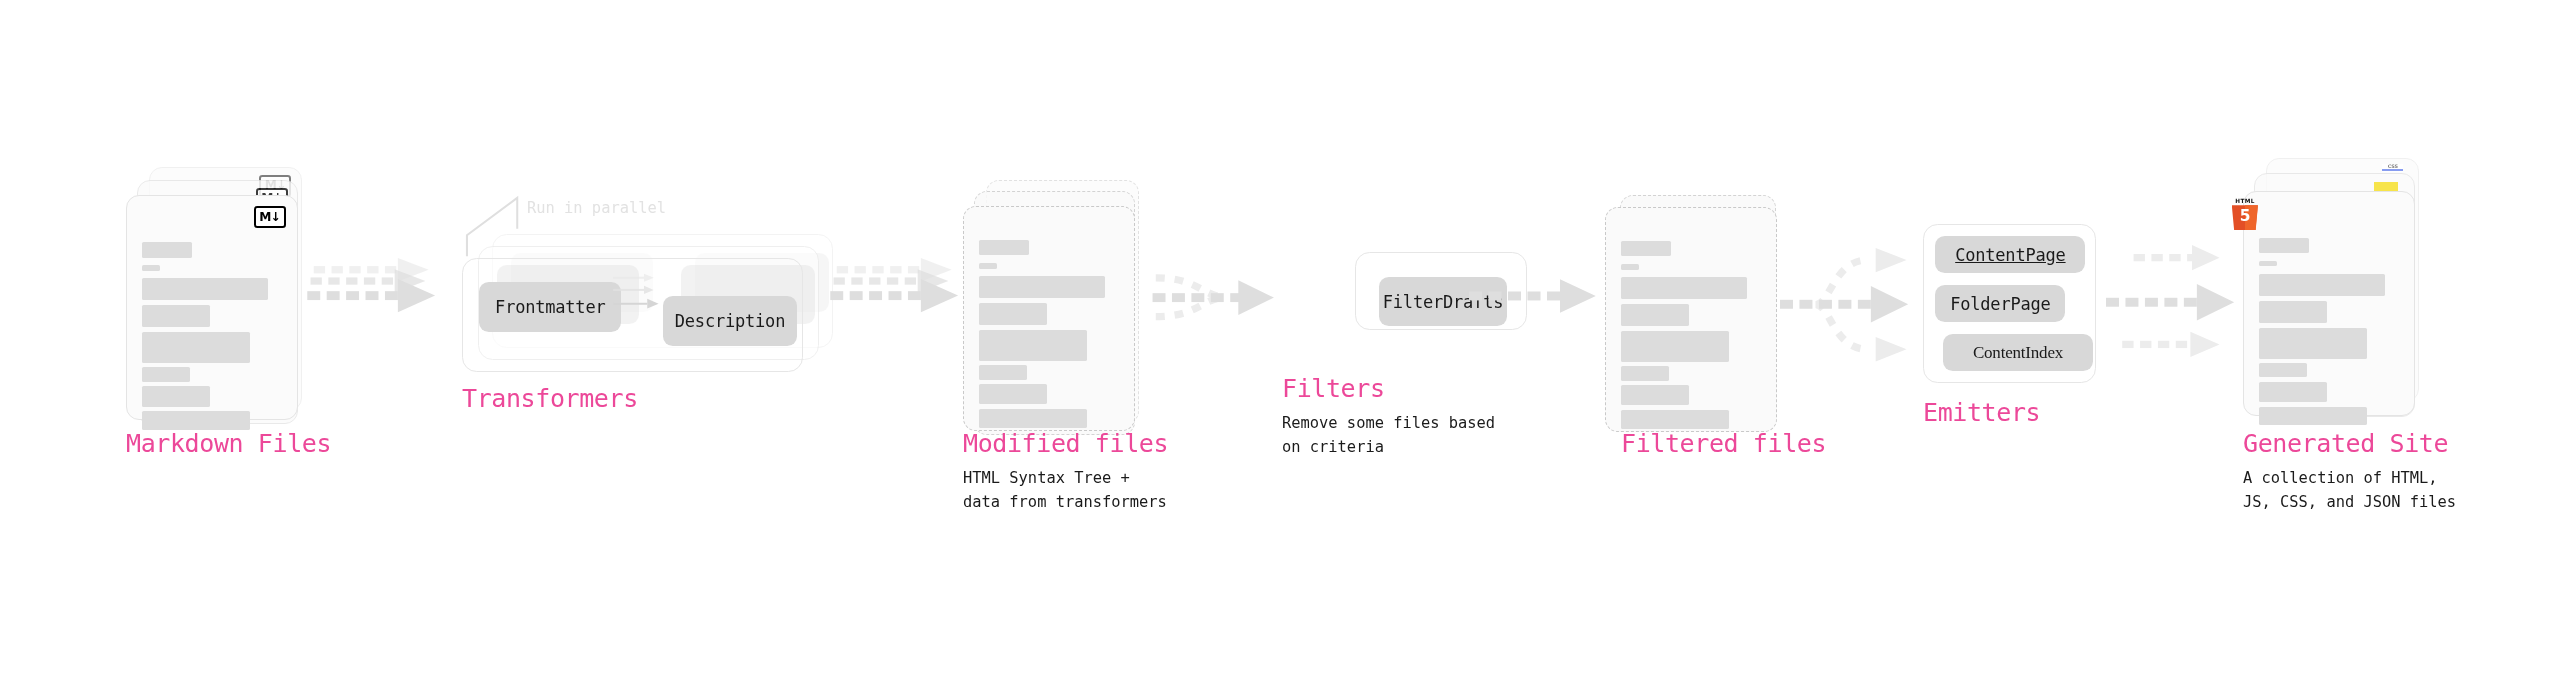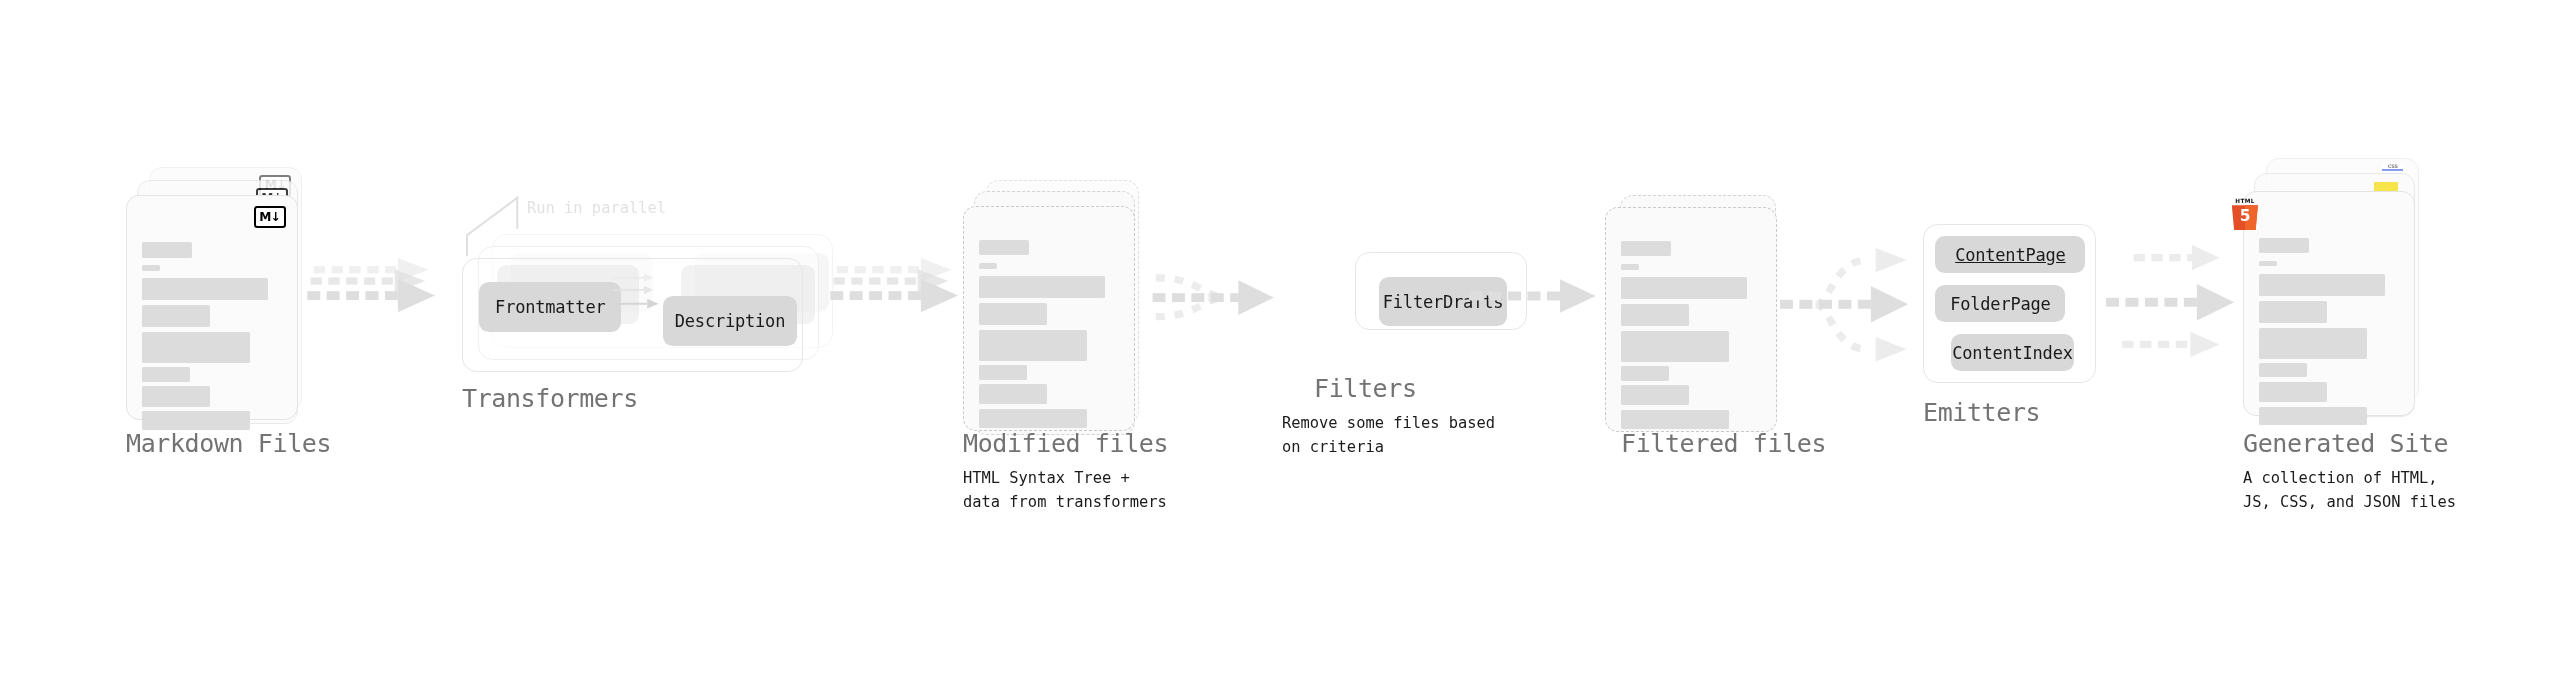--- a/index.html
+++ b/index.html
@@ -88,21 +88,21 @@
     display:flex;align-items:center;justify-content:center;
     font-size:17px;color:#1a1a1a;
     letter-spacing:-0.2px;
     box-sizing:border-box;
   }
 
   
   .title{
     position:absolute;
     font-size:25px;
-    color:#737373;
+    color:#ec4899;
     letter-spacing:-0.4px;
     white-space:nowrap;
   }
   .sub{
     position:absolute;
     font-size:15.4px;
     line-height:24.4px;
     color:#1b1b1b;
     white-space:pre;
   }
@@ -266,21 +266,21 @@
       <rect x="62" y="41" width="16" height="11"></rect>
         <rect x="86" y="41" width="16" height="11"></rect>
       <rect x="110" y="41" width="14" height="11"></rect>
       <polygon points="120,25 164,46.5 120,68"></polygon>
     </g>
   </svg>
 
   <div class="gbox" style="left:1355px;top:252px;width:172px;height:78px;">
     <div class="pill" style="left:23px;top:24.4px;width:128px;height:49px;">FilterDrafts</div>
   </div>
-  <div class="title" style="left:1282px;top:374px;margin-left:32px;">Filters</div>
+  <div class="title" style="left:1282px;top:374px;">Filters</div>
   <div class="sub" style="left:1282px;top:411px;">Remove some files based
 on criteria</div>
 
   <svg style="left:1469px;top:280px;width:130px;height:49px;" viewBox="0 0 160 60" width="130" height="49">
     <g fill="#dedede">
       <rect x="0" y="14" width="16" height="11"></rect>
         <rect x="24" y="14" width="16" height="11"></rect>
       <rect x="48" y="14" width="16" height="11"></rect>
         <rect x="72" y="14" width="16" height="11"></rect>
       <rect x="96" y="14" width="16" height="11"></rect>
@@ -320,21 +320,21 @@
       <rect x="48" y="81" width="16" height="11"></rect>
         <rect x="72" y="81" width="16" height="11"></rect>
       <rect x="96" y="81" width="16" height="11"></rect>
       <polygon points="112,64 158,86.5 112,109"></polygon>
     </g>
   </svg>
 
   <div class="gbox" style="left:1923px;top:224px;width:173px;height:159px;">
     <div class="pill" style="left:11.4px;top:11.4px;width:150px;height:37px;text-decoration:underline;">ContentPage</div>
     <div class="pill" style="left:11.4px;top:60px;width:130px;height:37px;">FolderPage</div>
-    <div class="pill" style="left:27px;top:109px;width:123px;height:37px;">ContentIndex</div>
+    <div class="pill" style="left:19px;top:109px;width:150px;height:37px;font-family:Liberation Serif, serif;">ContentIndex</div>
   </div>
   <div class="title" style="left:1923px;top:398px;">Emitters</div>
 
   <svg style="left:2106px;top:232px;width:146px;height:134px;" viewBox="0 0 180 165" width="146" height="134">
     <g fill="#ececec">
       <rect x="34" y="27" width="14" height="9"></rect>
         <rect x="56" y="27" width="14" height="9"></rect>
       <rect x="78" y="27" width="14" height="9"></rect>
         <rect x="100" y="27" width="14" height="9"></rect>
       <polygon points="106,16 140,31.5 106,47"></polygon>

